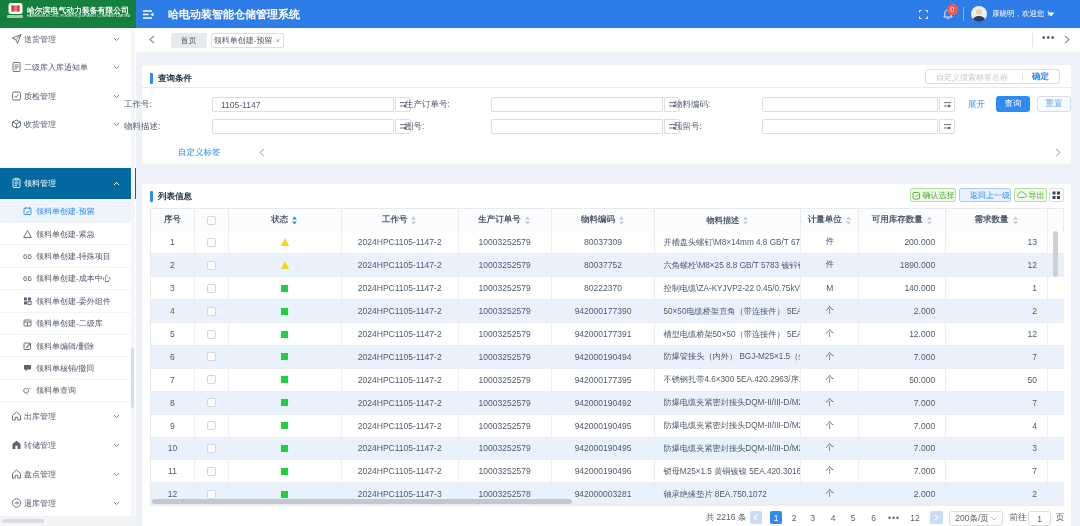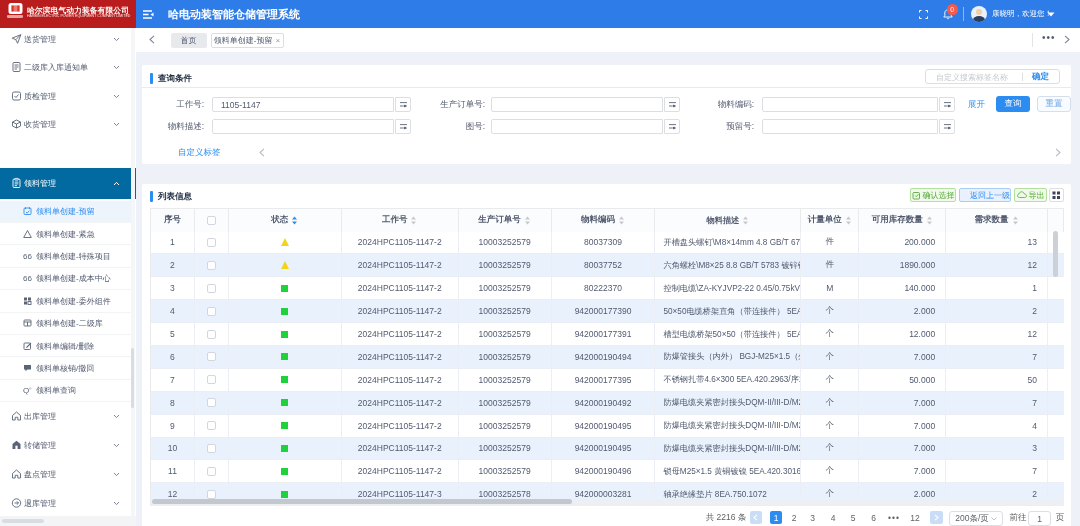--- a/index.html
+++ b/index.html
@@ -1,36 +1,36 @@
 <!DOCTYPE html>
 <html><head><meta charset="utf-8">
 <style>
 *{margin:0;padding:0;box-sizing:border-box;}
 html,body{width:1080px;height:526px;overflow:hidden;font-family:"Liberation Sans",sans-serif;}
 #app{position:relative;width:1080px;height:526px;background:#eef1f7;}
 
 #hdr{position:absolute;left:0;top:0;width:1080px;height:28px;background:#2e7ce8;}
-#hdrl{position:absolute;left:0;top:0;width:136px;height:28px;background:#b91c1c;}
+#hdrl{position:absolute;left:0;top:0;width:136px;height:28px;background:#15803d;}
 
 #side{position:absolute;left:0;top:28px;width:136px;height:498px;background:#fff;}
 .mi{position:absolute;left:0;width:136px;height:20px;}
 .mic{position:absolute;left:11px;top:50%;transform:translateY(-50%);line-height:0;}
 .mt{position:absolute;left:24px;top:50%;transform:translateY(-50%);font-size:8px;color:#515a6e;white-space:nowrap;}
 .chev{position:absolute;right:16px;top:8px;}
 .smi{position:absolute;left:0;width:131px;height:22.4px;border-bottom:1px solid #f3f4f6;font-size:8px;color:#515a6e;}
 .smi span:last-child{position:absolute;left:36px;top:50%;transform:translateY(-50%);white-space:nowrap;}
 .sic{position:absolute;left:23px;top:50%;transform:translateY(-50%);line-height:0;}
 .smi.sel{background:#edf4fc;color:#2d8cf0;}
 
 #tabs{position:absolute;left:136px;top:28px;width:944px;height:24px;background:#fff;}
 
 .panel{position:absolute;background:#fff;border-radius:2px;}
 .hmark{position:absolute;width:3px;height:11px;background:#2d8cf0;border-radius:1px;}
 .htxt{position:absolute;font-size:8.5px;font-weight:bold;color:#243044;white-space:nowrap;}
-.lb{position:absolute;top:50%;transform:translateY(-50%);text-align:right;font-size:8.5px;color:#515a6e;white-space:nowrap;}
+.lb{position:absolute;top:50%;transform:translateY(-50%);font-size:8.5px;color:#515a6e;white-space:nowrap;}
 .inp{position:absolute;top:0;height:15px;background:#fff;border:1px solid #dcdee2;border-radius:2px 0 0 2px;font-size:8.5px;}
 .ibx{position:absolute;top:0;height:15px;width:16px;background:#fff;border:1px solid #dcdee2;border-radius:0 2px 2px 0;display:flex;align-items:center;justify-content:center;}
 .frow{position:absolute;left:0;width:929px;height:15px;}
 
 .c{height:100%;border-right:1px solid #ebeef5;display:flex;align-items:center;justify-content:center;font-size:8.5px;color:#515a6e;overflow:hidden;white-space:nowrap;}
 .c.l{justify-content:flex-start;padding-left:8px;}
 .c.r{justify-content:flex-end;padding-right:10px;}
 .c1{width:44px;}.c2{width:34px;}.c3{width:113px;}.c4{width:117px;}.c5{width:93px;}.c6{width:104px;}.c7{width:146px;font-size:8.2px;}.c8{width:58px;}.c9{width:87px;}.c10{width:102px;}.c11{width:16px;border-right:none;}
 #tbody > div{border-bottom:1px solid #ebeef5;background:#fff;}
 #tbody > div.ev{background:#e9f2fc;}

